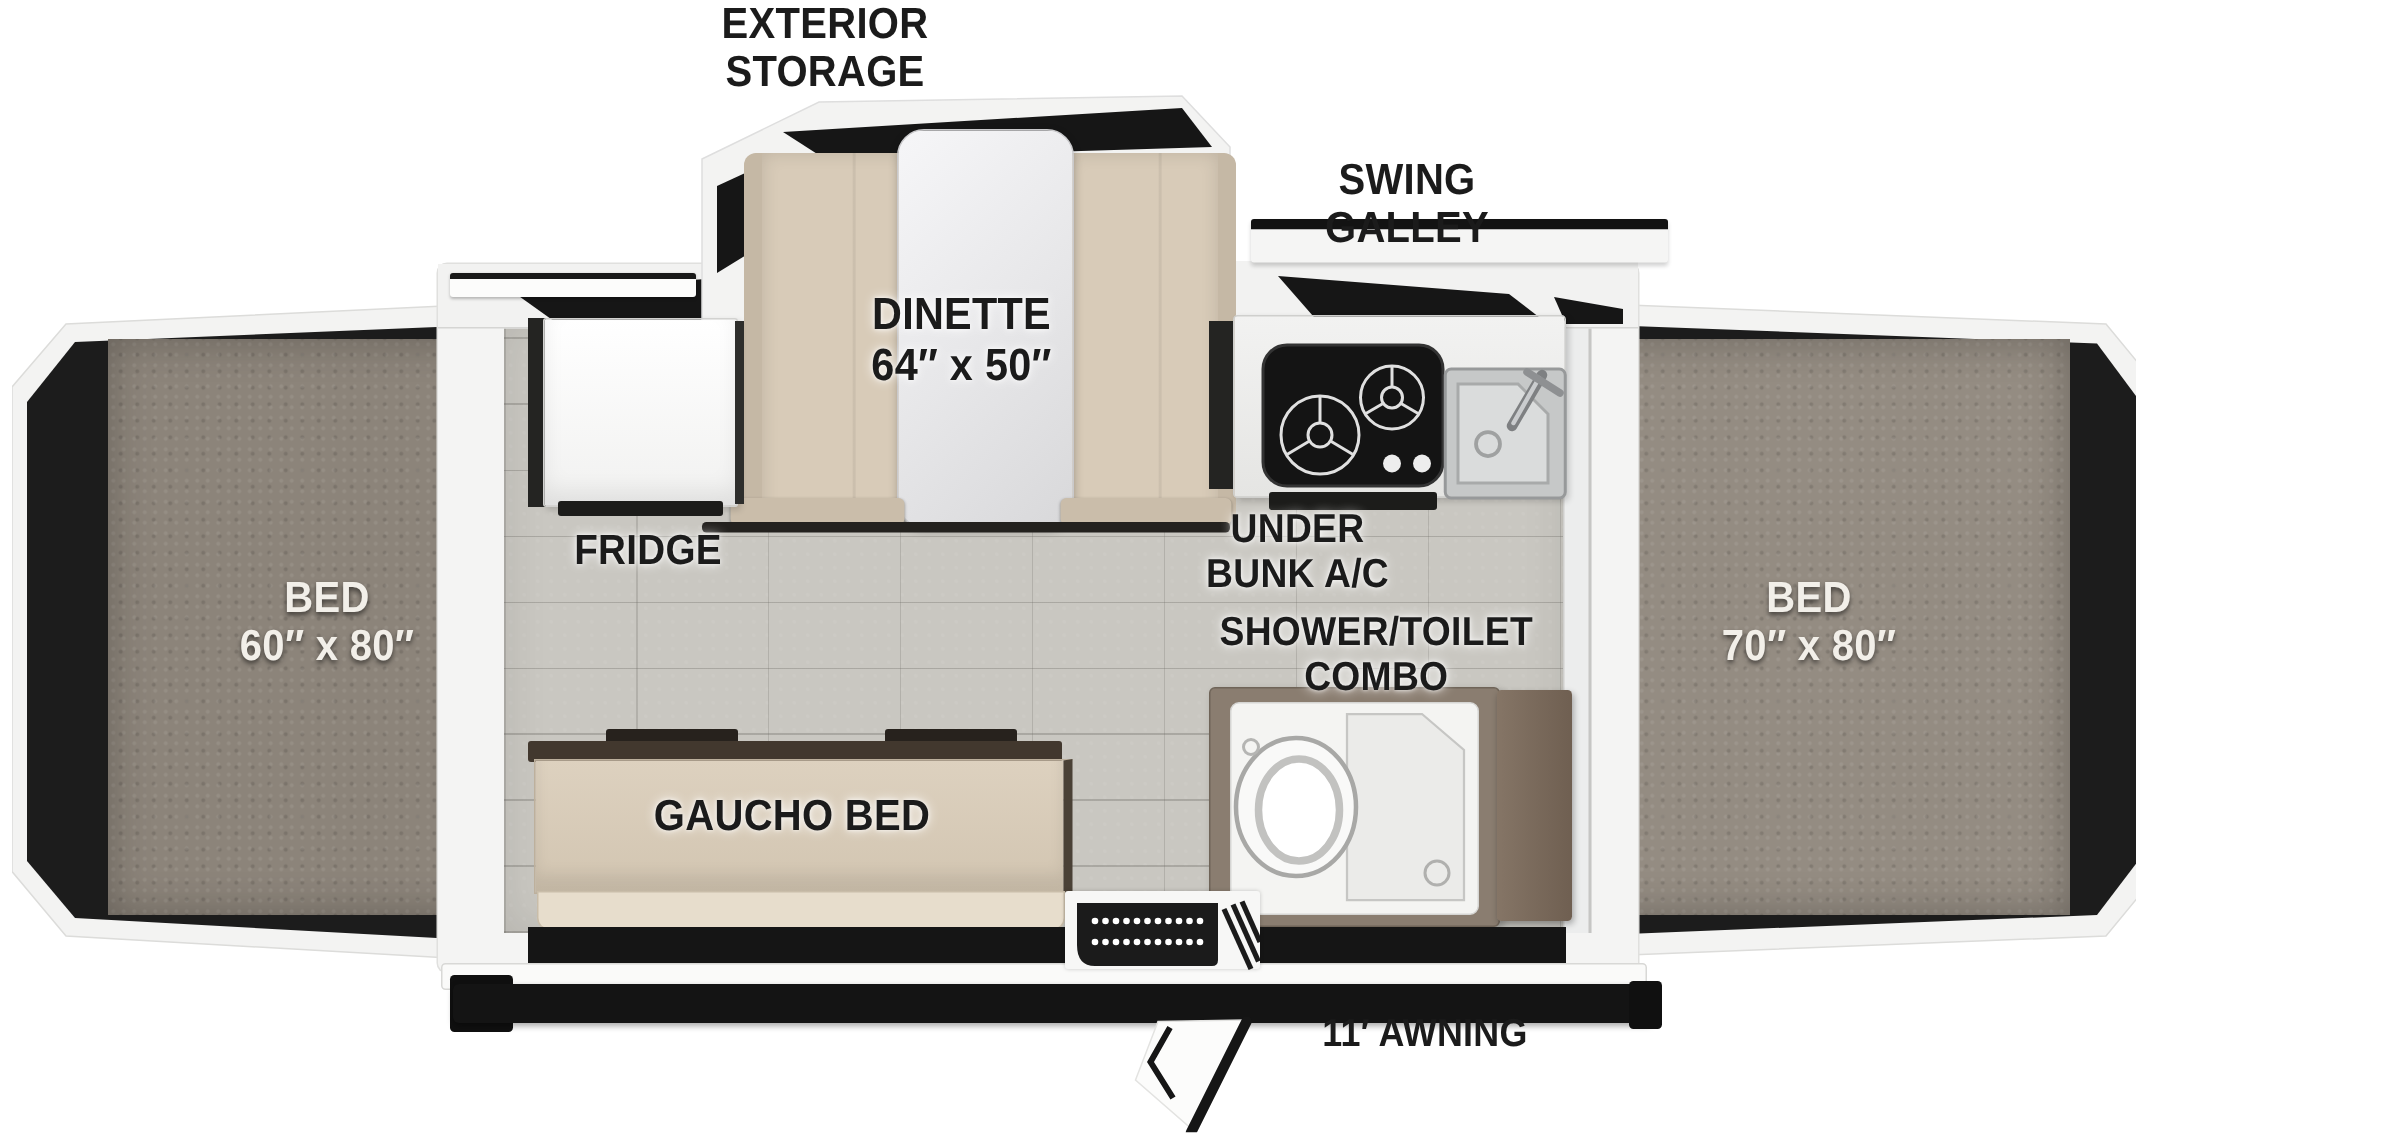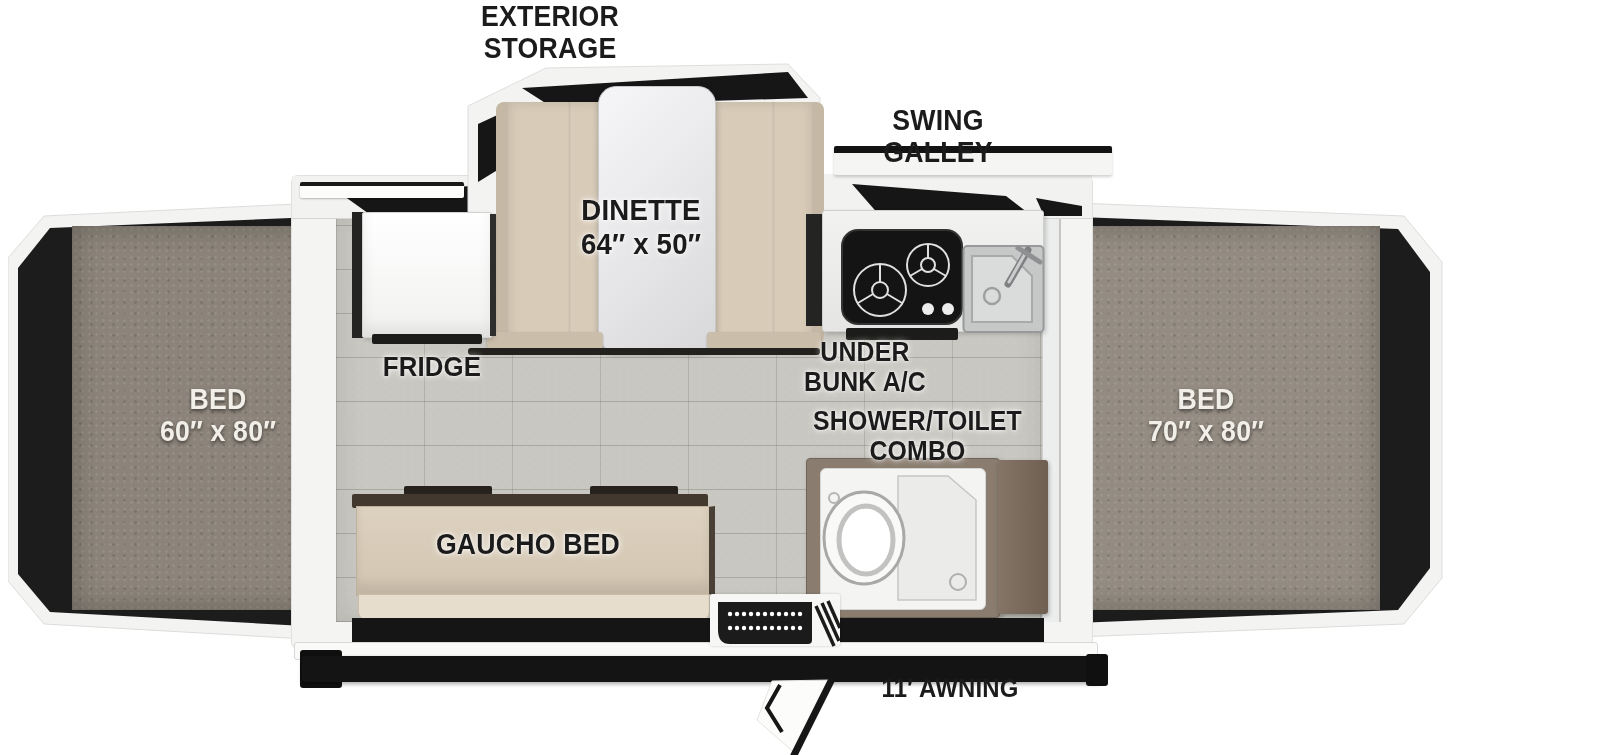--- a/index.html
+++ b/index.html
@@ -1,17 +1,17 @@
 <!DOCTYPE html>
 <html><head>
 <meta charset="utf-8">
 <style>
   html,body{margin:0;padding:0;background:#ffffff;}
   .stage{
-    position:relative;width:1600px;height:755px;background:#ffffff;overflow:hidden;
+    position:relative;width:1424px;height:755px;background:#ffffff;overflow:hidden;
     font-family:"Liberation Sans", sans-serif;
   }
   .abs{position:absolute;}
   
   .lbl{
     position:absolute;text-align:center;font-weight:700;color:#1b1b1b;
     line-height:1.12;transform:scaleX(.92);letter-spacing:.2px;white-space:nowrap;
   }
   .lbl span{display:block;}
   .lbl.glow{text-shadow:0 0 8px rgba(255,255,255,.95),0 0 3px rgba(255,255,255,.8);}

